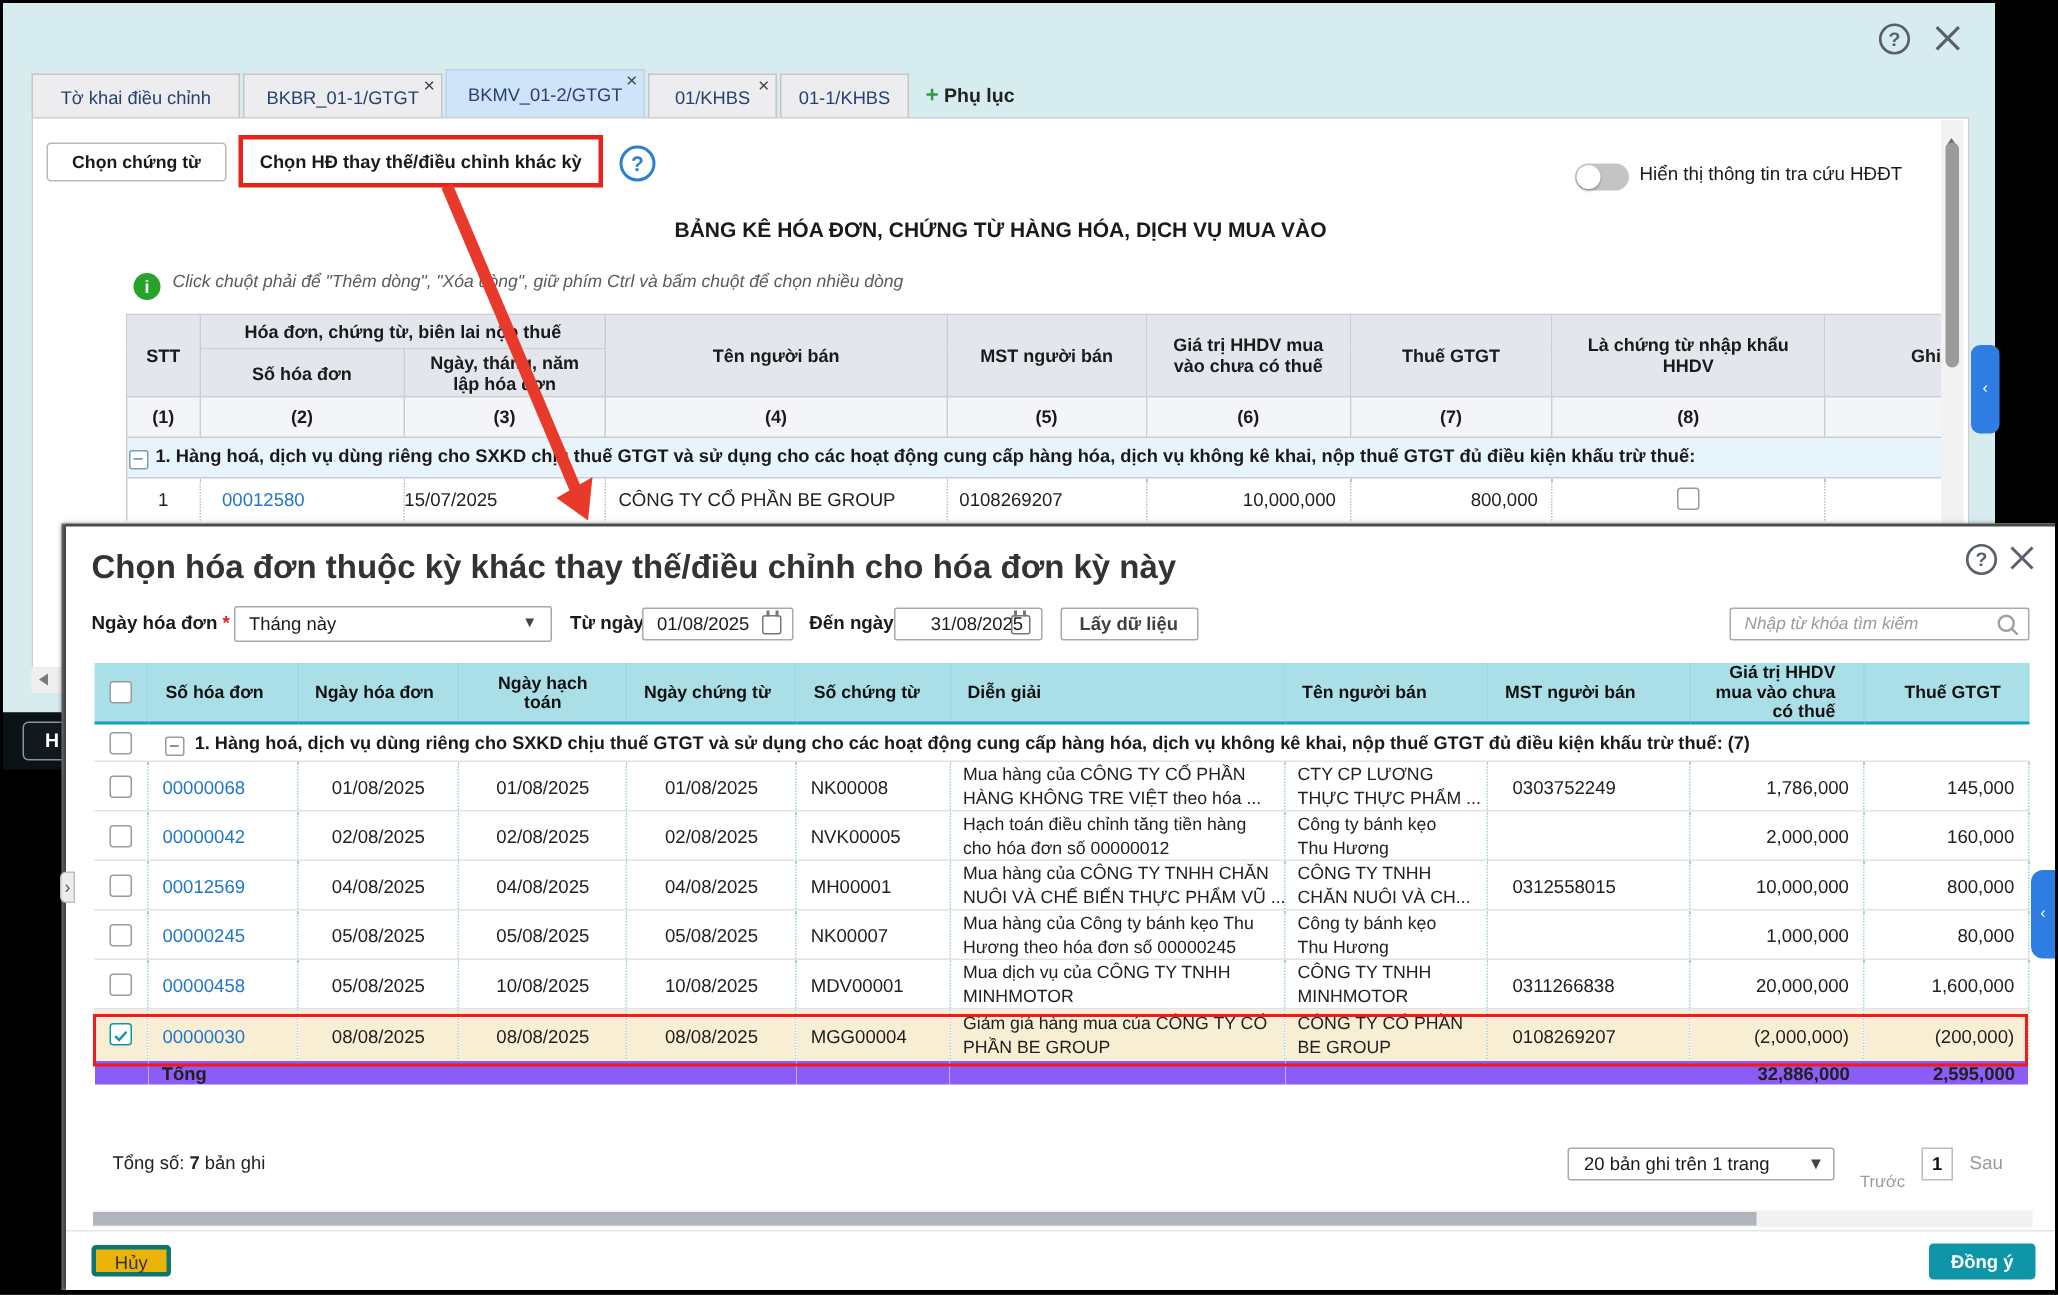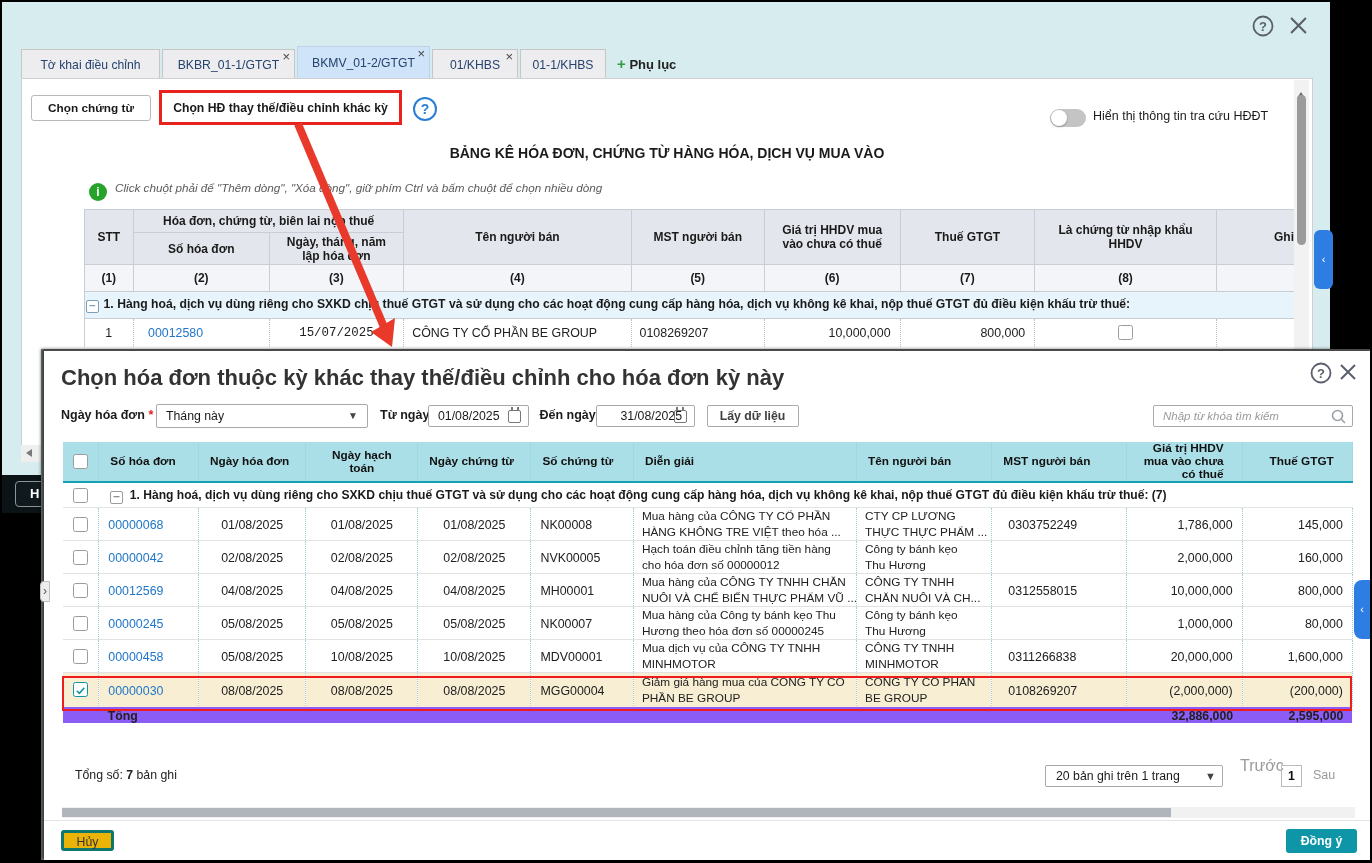--- a/index.html
+++ b/index.html
@@ -162,21 +162,21 @@
               <td>(7)</td>
               <td>(8)</td>
               <td></td>
             </tr>
         <tr class="secrow">
               <td colspan="9"><span style="display:inline-block;width:13px;height:13px;border:1px solid #7aa0b8;border-radius:2px;background:#fff;color:#4a7a9b;line-height:11px;text-align:center;font-weight:normal;margin:0 5px 0 1px;vertical-align:-2px;">−</span>1. Hàng hoá, dịch vụ dùng riêng cho SXKD chịu thuế GTGT và sử dụng cho các hoạt động cung cấp hàng hóa, dịch vụ không kê khai, nộp thuế GTGT đủ điều kiện khấu trừ thuế:</td>
             </tr>
         <tr class="datarow">
               <td style="text-align:center;">1</td>
               <td style="padding-left:14px;"><span class="link">00012580</span></td>
-              <td style="text-align:center;font-family:Liberation Mono, monospace;">15/07/2025</td>
+              <td style="">15/07/2025</td>
               <td style="padding-left:8px;">CÔNG TY CỔ PHẦN BE GROUP</td>
               <td style="padding-left:8px;">0108269207</td>
               <td style="text-align:right;padding-right:9px;">10,000,000</td>
               <td style="text-align:right;padding-right:9px;">800,000</td>
               <td style="text-align:center;"><span class="cb"></span></td>
               <td></td>
             </tr>
       </tbody>
         </table>
     </div>
@@ -348,21 +348,21 @@
               <td class="r">2,595,000</td>
             </tr>
       </tbody>
         </table>
     </div>
 
     <div id="hl" style="left:18px; top:324.5px; width:1290px; height:35px;"></div>
 
     <div class="abs" style="left:31px; top:417px; font-size:12.3px; color:#222;">Tổng số: <b>7</b> bản ghi</div>
     <div class="inputbox" style="left:1001px; top:414px; width:178px; height:22px; line-height:20px; padding-left:10px; font-size:12.3px;">20 bản ghi trên 1 trang<span style="position:absolute; right:6px; top:0; color:#444; font-size:11px;">▼</span></div>
-    <div class="abs" style="left:1196px; top:406px; font-size:16px; color:#9a9a9a;">Trước</div>
+    <div class="abs" style="left:1196px; top:431px; font-size:11px; color:#9a9a9a;">Trước</div>
     <div class="abs" style="left:1237px; top:414px; width:21px; height:22px; border:1px solid #bbb; text-align:center; line-height:21px; font-size:12.3px; font-weight:bold; color:#111;">1</div>
     <div class="abs" style="left:1269px; top:417px; font-size:12.5px; color:#9a9a9a;">Sau</div>
 
     <div class="abs" style="left:18px; top:455.5px; width:1293px; height:11px; background:#f1f1f1;">
         <div style="position:absolute;left:0;top:1px;width:1109px;height:9px;background:#b0b4bb;"></div>
       </div>
 
     <div id="modfoot"></div>
     <div id="huy">Hủy</div>
     <div id="dongy">Đồng ý</div>

